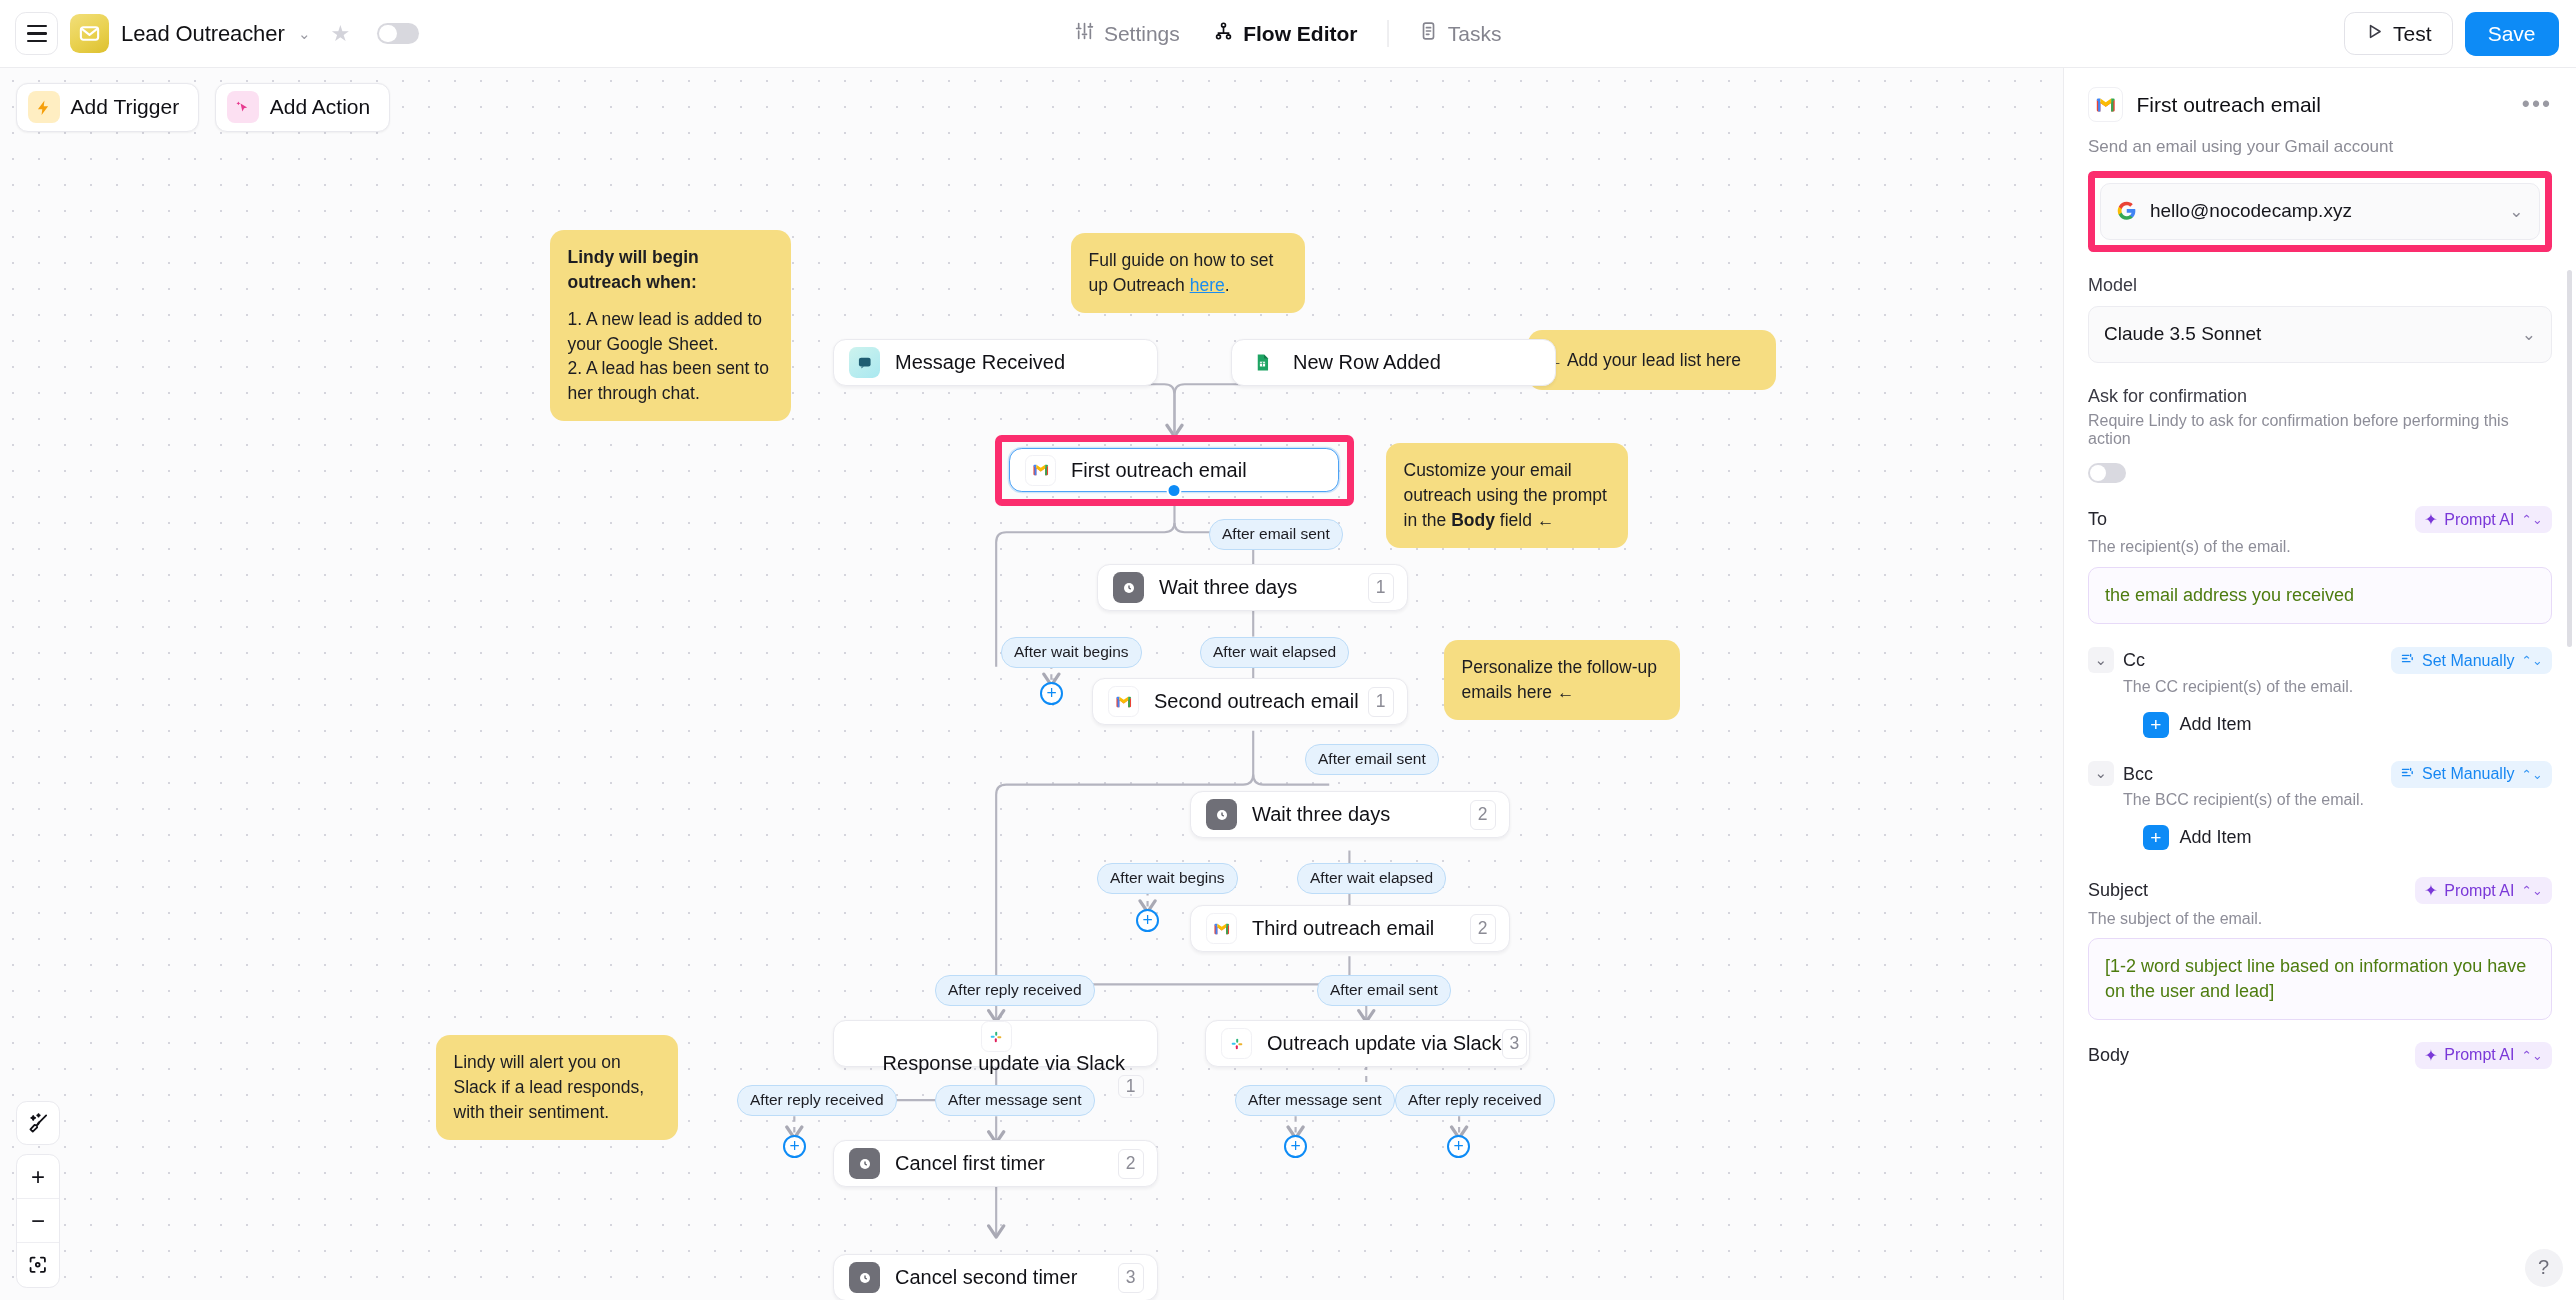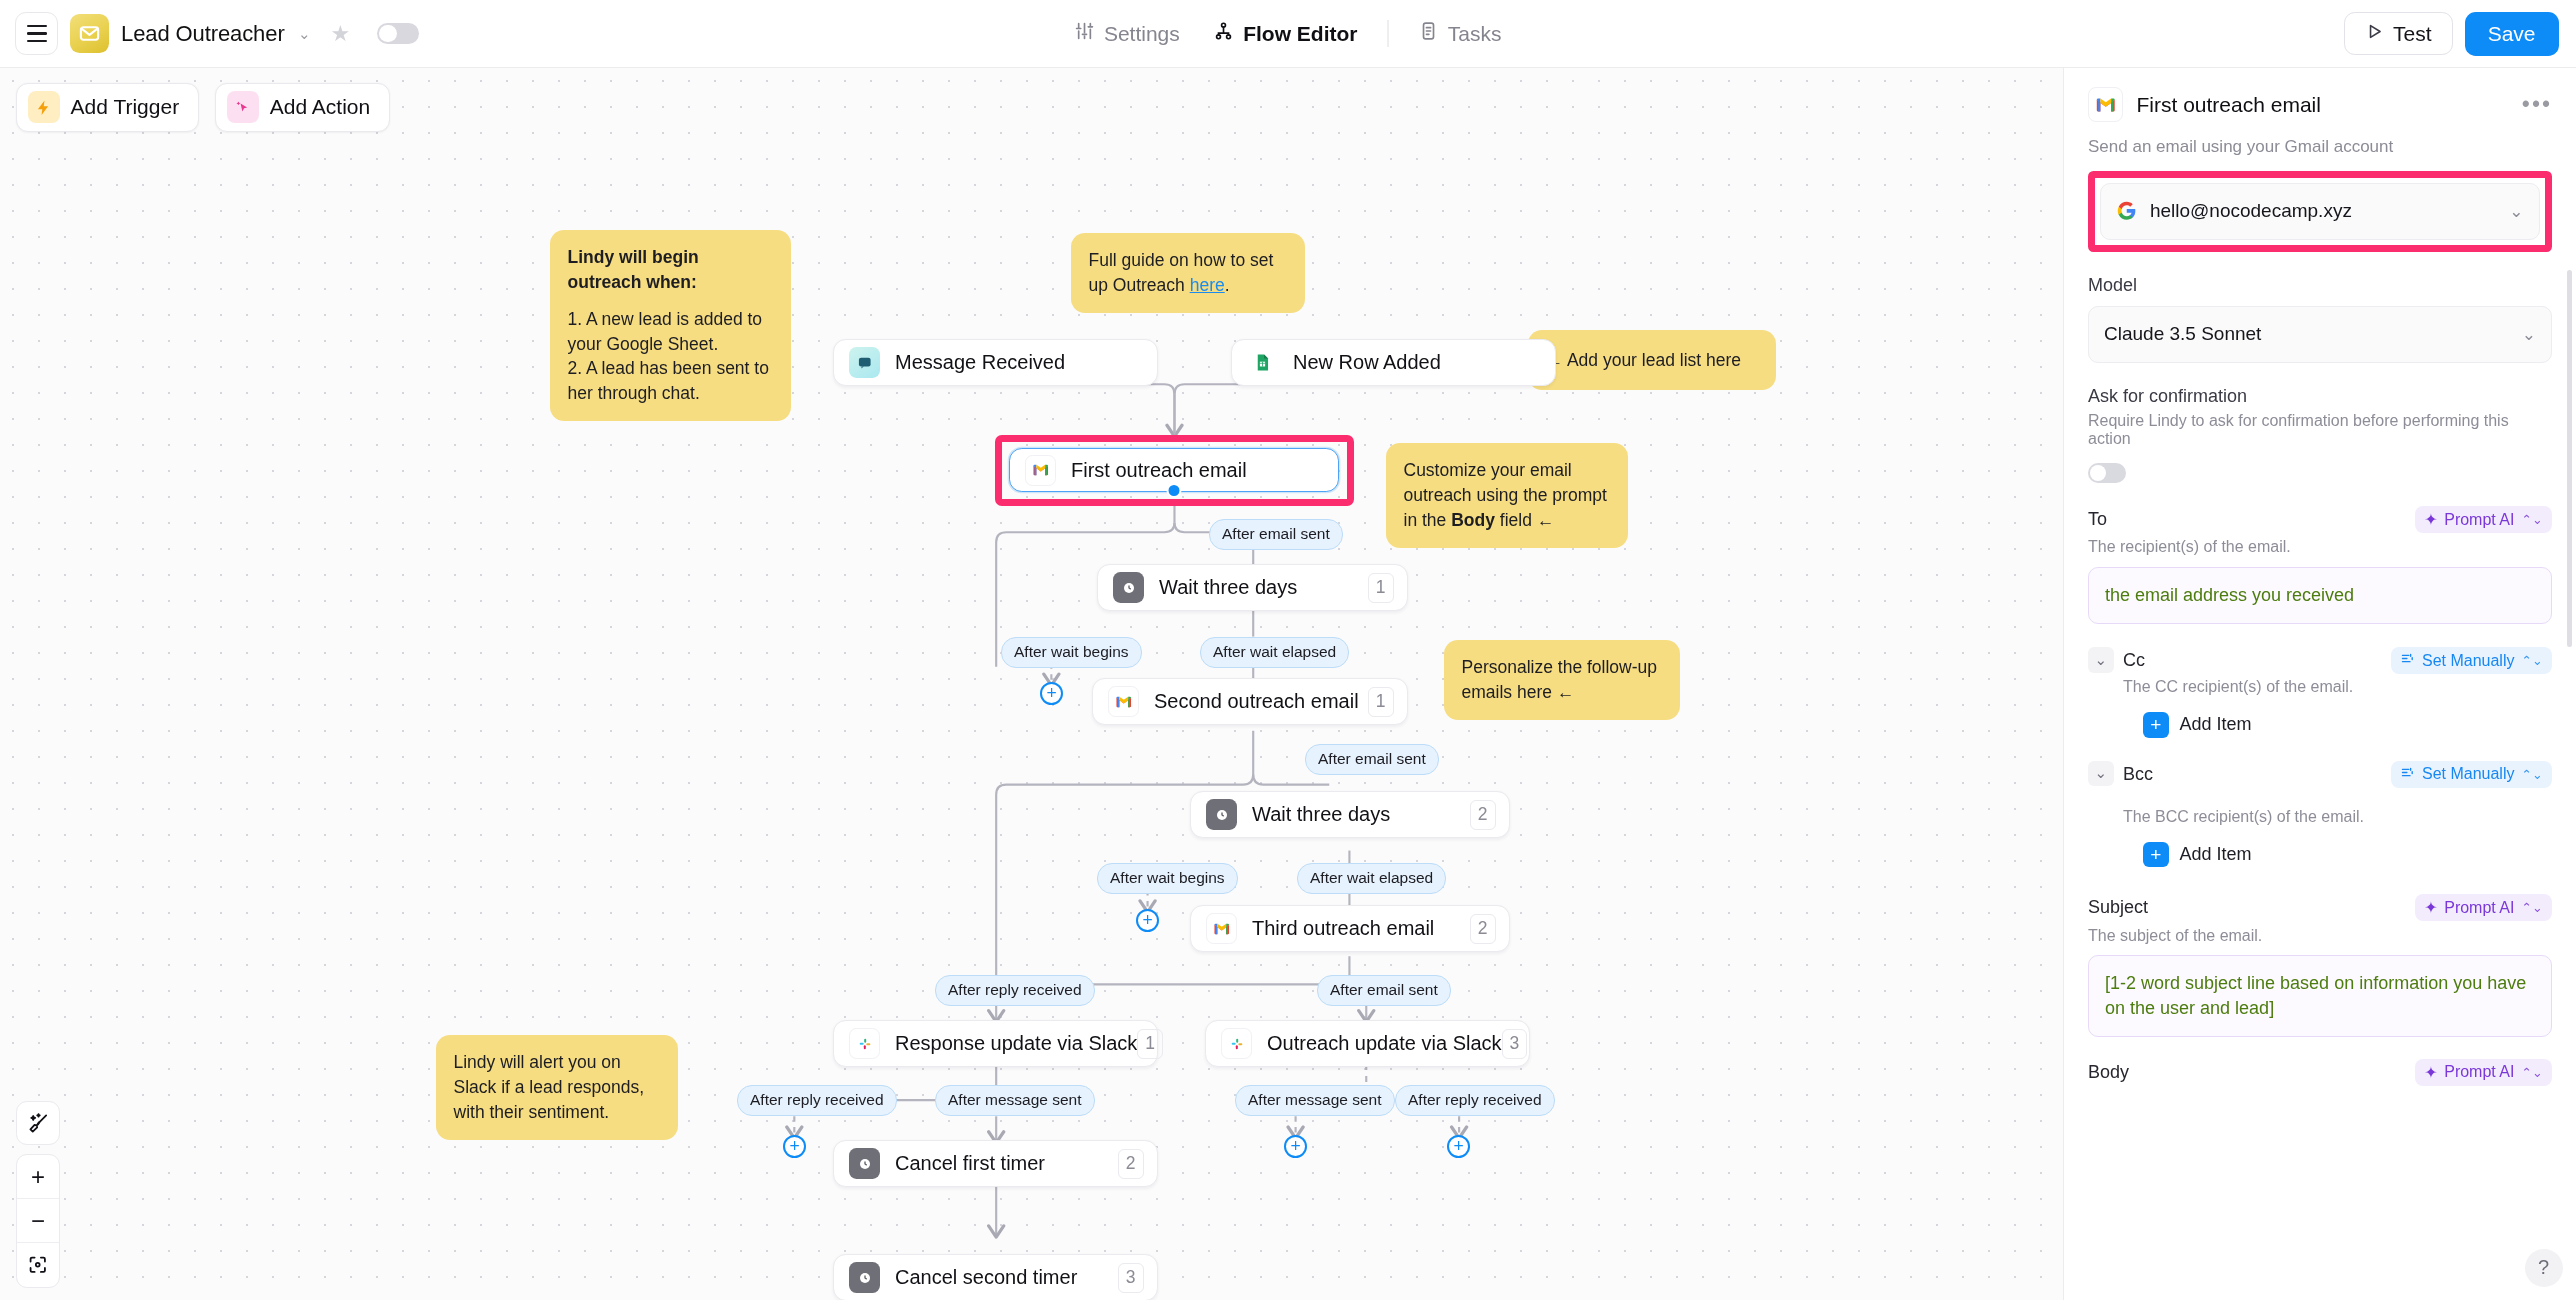--- a/index.html
+++ b/index.html
@@ -477,21 +477,21 @@
             <path d="M6 10l6 4.3L18 10v-5l-6 4.3L6 5z" fill="#fbbc04"></path>
           </svg>
       </div>
       <div class="nlabel">Third outreach email</div>
       <div class="nbadge">2</div>
     </div>
 
     <div class="pill" style="left:935px; top:907px;">After reply received</div>
     <div class="pill" style="left:1317px; top:907px;">After email sent</div>
 
-    <div class="node" style="left:833px; top:952px; width:325px; height:47px;">
+    <div class="node" style="left:833px; top:952px; width:325px; height:47px;flex-direction:column;">
       <div class="nico" style="background:#fff;border:1.3px solid #f1f1f5;">
         <svg viewBox="0 0 24 24" width="16" height="16">
           <rect x="4" y="10" width="6" height="3" rx="1.5" fill="#36c5f0"></rect>
             <rect x="10.8" y="4" width="3" height="6" rx="1.5" fill="#2eb67d"></rect>
           <rect x="14" y="11" width="6" height="3" rx="1.5" fill="#ecb22e"></rect>
             <rect x="10.2" y="14" width="3" height="6" rx="1.5" fill="#e01e5a"></rect>
         </svg>
       </div>
       <div class="nlabel">Response update via Slack</div>
       <div class="nbadge">1</div>
@@ -647,21 +647,21 @@
           <div class="chip manual">
             <span>
               <svg viewBox="0 0 24 24" width="15" height="15" fill="none" stroke="currentColor" stroke-width="2.2" stroke-linecap="round">
                 <path d="M4 7h10M4 12h7M4 17h12M17 5.5v3M19.5 10.5v3"></path>
               </svg>
             </span>
             <span>Set Manually</span>
             <span class="updown">⌃⌄</span>
           </div>
         </div>
-        <div class="field-desc" style="margin-top:20px;">The BCC recipient(s) of the email.</div>
+        <div class="field-desc" style="margin-top:3px;">The BCC recipient(s) of the email.</div>
         <div class="add-item">
           <span class="add-sq">+</span>
           <span class="t">Add Item</span>
         </div>
       </div>
     </div>
 
     <div class="row-head" style="margin-top:27px;">
       <div class="lbl">Subject</div>
       <div class="chip ai">

